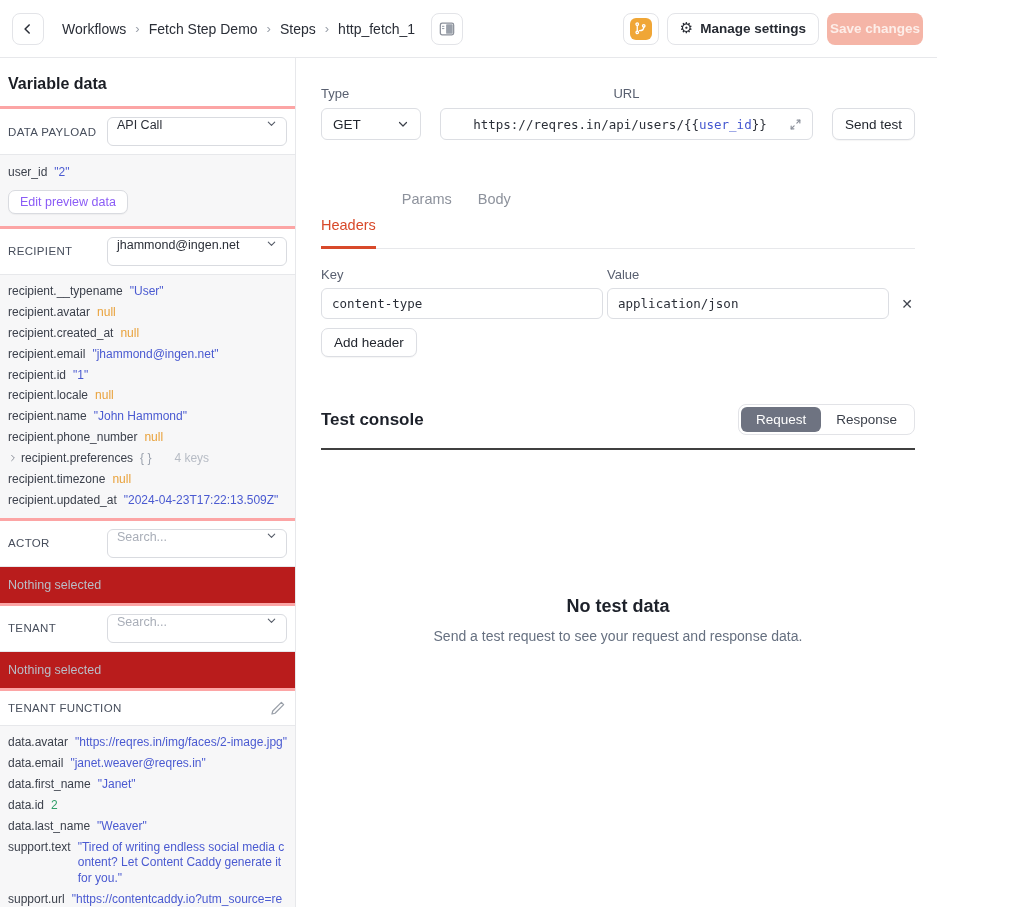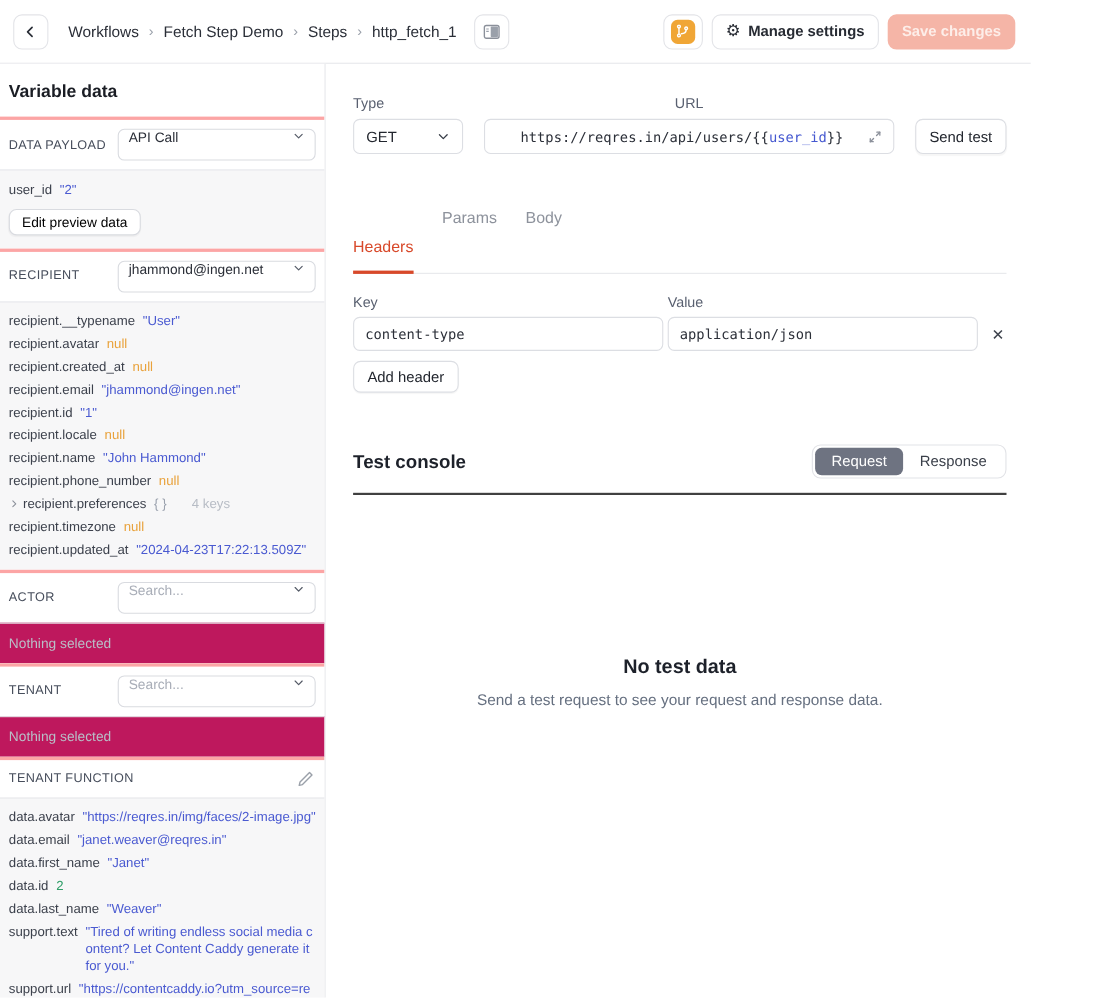--- a/index.html
+++ b/index.html
@@ -17,21 +17,21 @@
   .crumbs { display:flex; align-items:center; gap:9px; font-size:14px; color:#2a2e37; }
   .crumb { cursor:pointer; }
   .crumb-sep { color:#9aa0aa; font-size:13px; }
   .panel-btn { margin-left:16px; }
   .topbar-right { margin-left:auto; display:flex; align-items:center; gap:8px; }
   .commit-btn { padding:0 6px; }
   .commit-chip { width:22px; height:22px; border-radius:6px; background:#f0a636;
     display:flex; align-items:center; justify-content:center; }
   .settings-btn { gap:7px; padding:0 12px; font-size:13.5px; font-weight:700; color:#272b33; }
   .gear-glyph { font-family:"DejaVu Sans", sans-serif; font-size:15px; line-height:1; color:#272b33; }
-  .save-btn { height:32px; padding:0 13px; border:none; border-radius:8px;
+  .save-btn { height:32px; padding:0 3px; border:none; border-radius:8px;
     background:#f5b5a7; color:#fdeee9; font-size:13.5px; font-weight:700;
     font-family:"Liberation Sans", sans-serif; cursor:default; }
 
   
   .content { flex:1; display:flex; min-height:0; }
   .sidebar { width:296px; flex:0 0 296px; border-right:1px solid #e7e8eb;
     background:#fff; overflow:hidden; }
   .main { flex:1; overflow:hidden; padding:28px 22px 0 25px; }
 
   
@@ -47,23 +47,23 @@
   .var-row { display:flex; align-items:flex-start; padding:2.5px 0; font-size:12px; line-height:1.32; }
   .vkey { color:#3c414c; margin-right:7px; white-space:nowrap; }
   .vval { flex:1; word-break:break-all; }
   .val-string { color:#4a5ad1; }
   .val-null { color:#e9a23b; }
   .val-number { color:#2f9e68; }
   .val-object { color:#9aa1ad; }
   .vsuffix { color:#b7bcc5; margin-left:23px; white-space:nowrap; }
   .chev-r { margin:3px 4px 0 1px; flex:0 0 auto; }
   .sb-btn { margin:7px 0 5px; background:#fff; border:1px solid #d9dbe0; border-radius:7px;
-    padding:4px 11px; font-size:12.5px; color:#000000; font-family:"Liberation Sans",sans-serif;
+    padding:4px 11px; font-size:12.5px; color:#8b5cf6; font-family:"Liberation Sans",sans-serif;
     cursor:pointer; box-shadow:0 1px 1px rgba(20,22,26,.04); }
-  .sb-empty { background:#be185d; border-top:1px solid #e7e8eb; padding:11px 8px;
+  .sb-empty { background:#b91c1c; border-top:1px solid #e7e8eb; padding:11px 8px;
     font-size:12.5px; color:#b9bec7; }
   .pencil { cursor:pointer; display:inline-flex; }
 
   
   .fld-label { font-size:13px; color:#596070; margin-bottom:7px; }
   .req-row { display:flex; align-items:flex-end; gap:19px; }
   .method-col { width:100px; }
   .method-select { height:32px; border:1px solid #dcdee3; border-radius:6px; background:#fff;
     display:flex; align-items:center; justify-content:space-between; padding:0 11px;
     font-size:13.5px; color:#22262e; cursor:pointer; }

